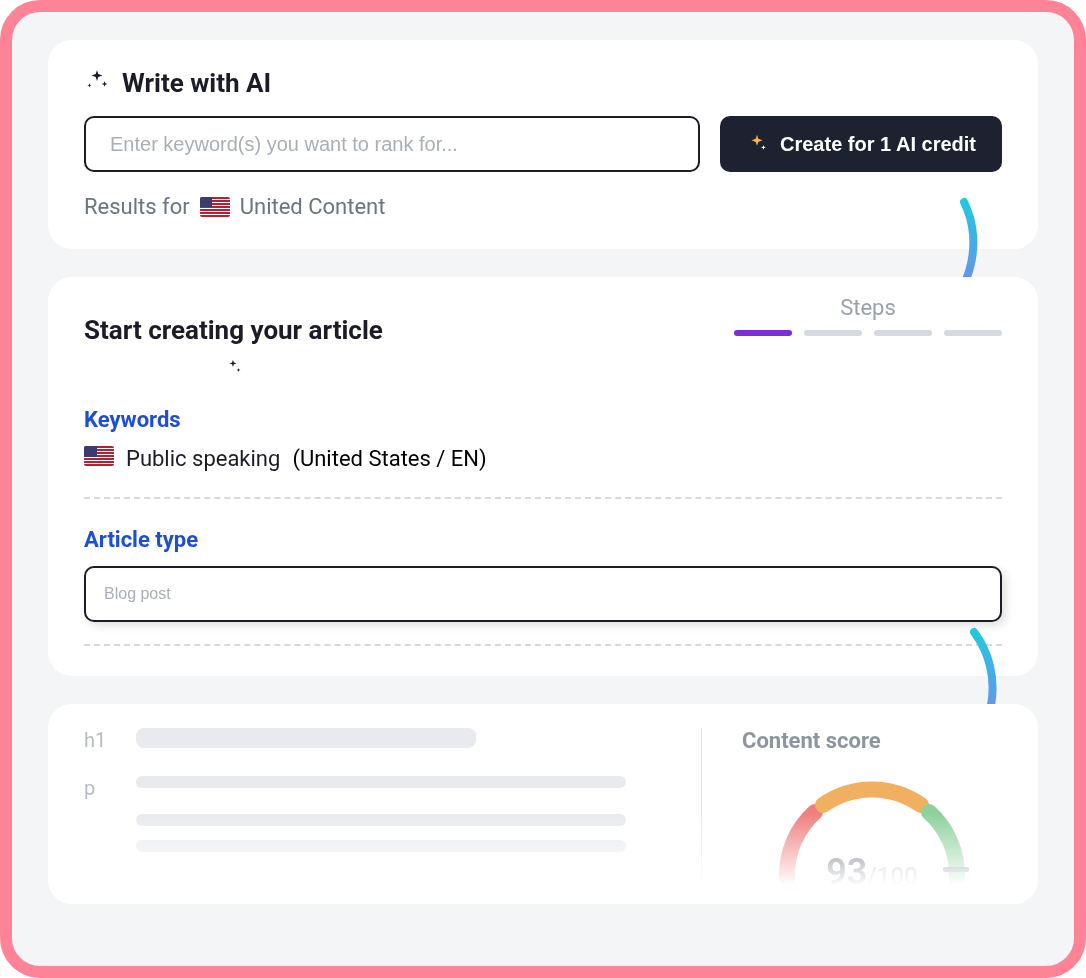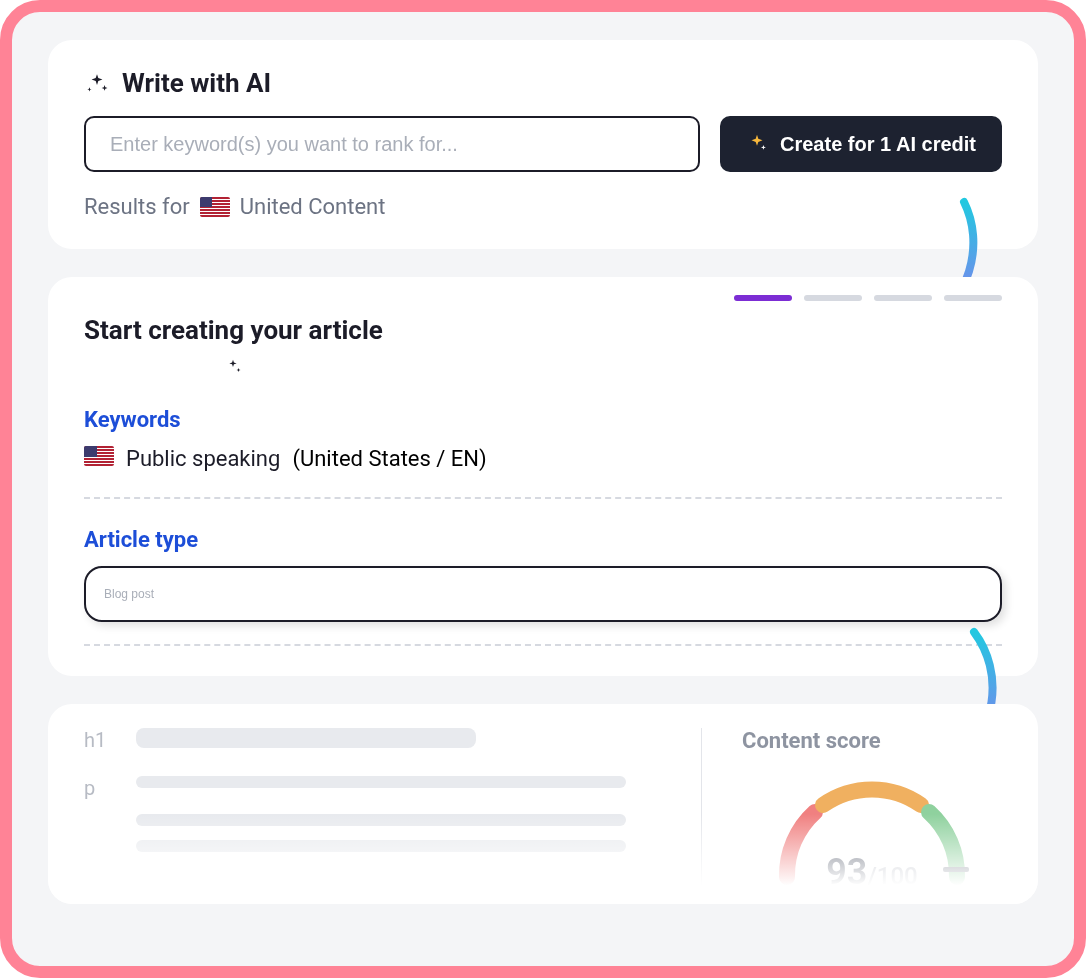--- a/index.html
+++ b/index.html
@@ -21,21 +21,21 @@
   }
   .card {
     background: #fff;
     border-radius: 24px;
     padding: 28px 36px 30px 36px;
     margin-bottom: 28px;
     position: relative;
   }
   .card-title-row {
     display: flex;
-    align-items: flex-end;
+    align-items: flex-start;
     gap: 12px;
     margin-bottom: 18px;
   }
   .card-title {
     font-size: 26px;
     font-weight: 700;
     color: #1C1C28;
   }
   .sparkles {
     display: inline-flex;
@@ -162,23 +162,23 @@
   }
   .keyword-meta { color: #000000; }
   .dashed-divider {
     border: none;
     border-top: 2px dashed #D6D9E0;
     margin-top: 26px;
   }
   .article-type-input {
     width: 100%;
     border: 2px solid #1C1C28;
-    border-radius: 18px;
+    border-radius: 10px;
     padding: 26px 18px;
-    font-size: 12px;
+    font-size: 16px;
     height: 54px;
     outline: none;
     box-shadow: 4px 4px 8px rgba(0,0,0,0.12);
   }
   .article-type-input::placeholder { color: #A9AEB8; }
 
   
   .card3 {
     display: flex;
     gap: 0;
@@ -291,20 +291,21 @@
       <div class="card2-title-wrap">
         <h2 class="card2-title">Start creating your article</h2>
         <span class="sparkles">
           <svg width="22" height="22" viewBox="0 0 24 24" fill="#1C1C28">
             <path d="M12 3l1 3 3 1-3 1-1 3-1-3-3-1 3-1 1-3z"></path>
             <path d="M18 12l.6 1.6 1.6.6-1.6.6-.6 1.6-.6-1.6-1.6-.6 1.6-.6.6-1.6z"></path>
           </svg>
         </span>
       </div>
       <div class="steps-wrap">
+        <div class="steps-label">Steps</div>
         <div class="steps-bars">
           <div class="step-bar active"></div>
           <div class="step-bar"></div>
           <div class="step-bar"></div>
           <div class="step-bar"></div>
         </div>
       </div>
     </div>
 
     <div class="section-label">Keywords</div>

